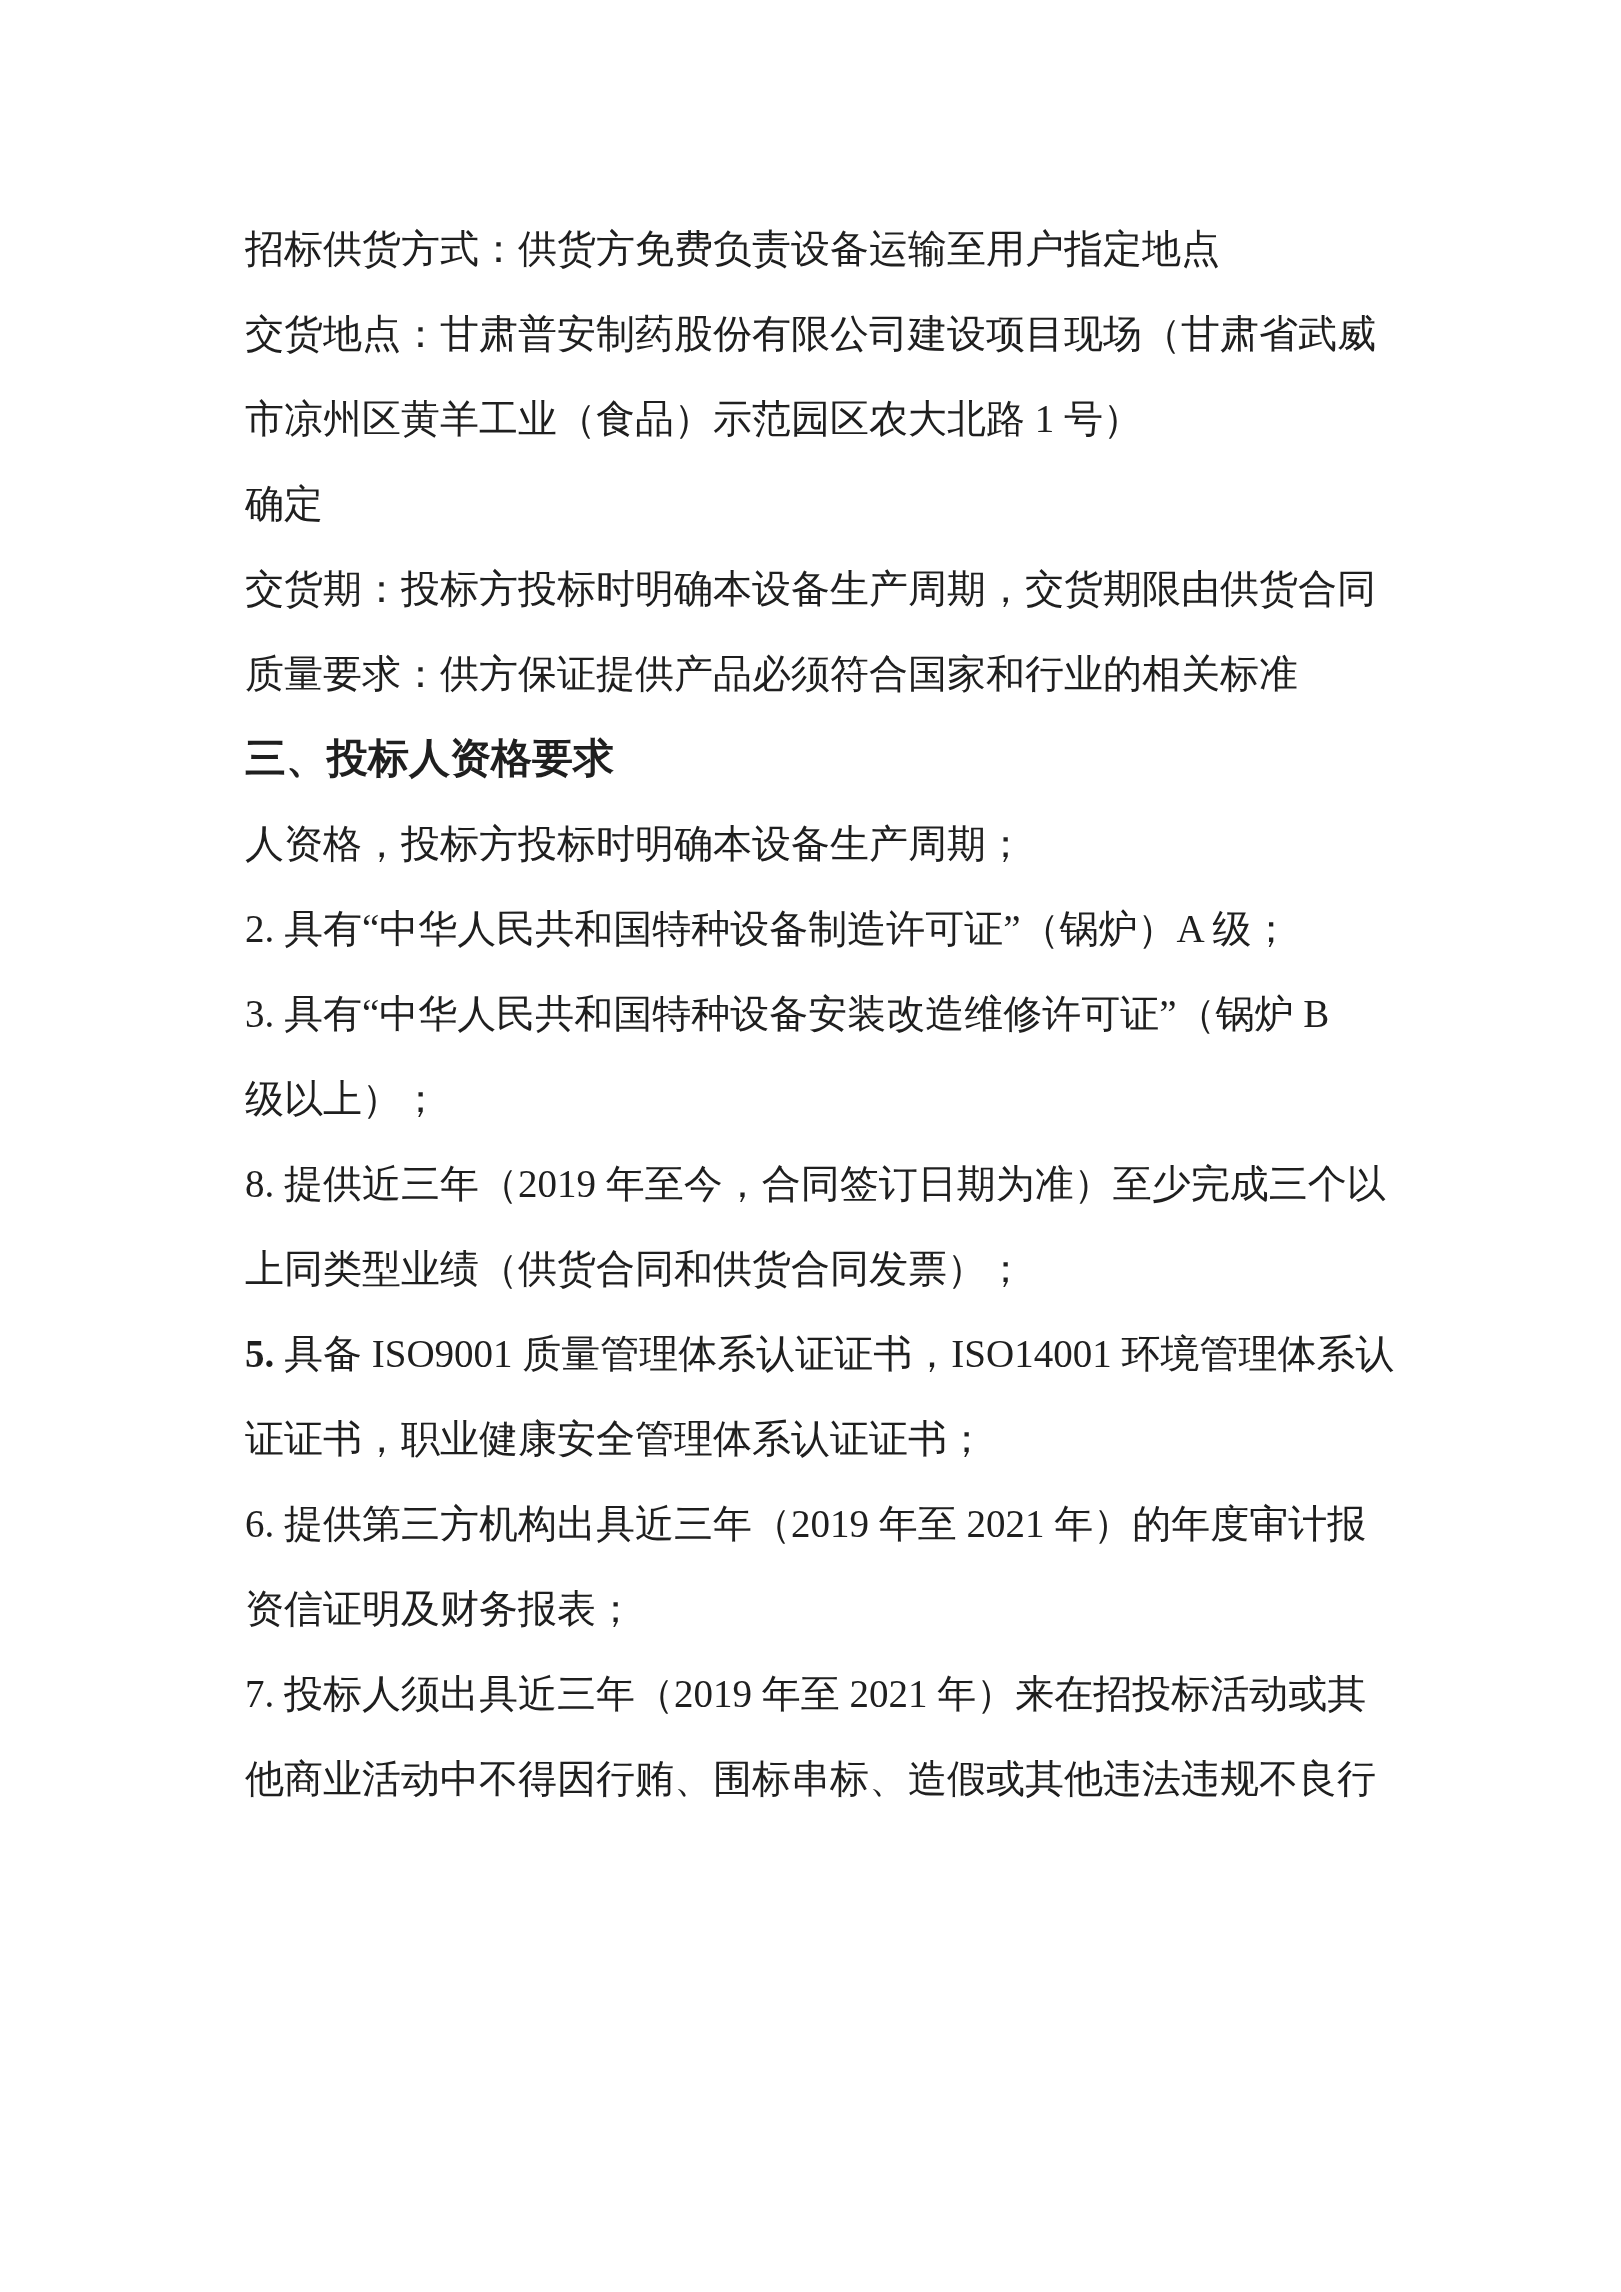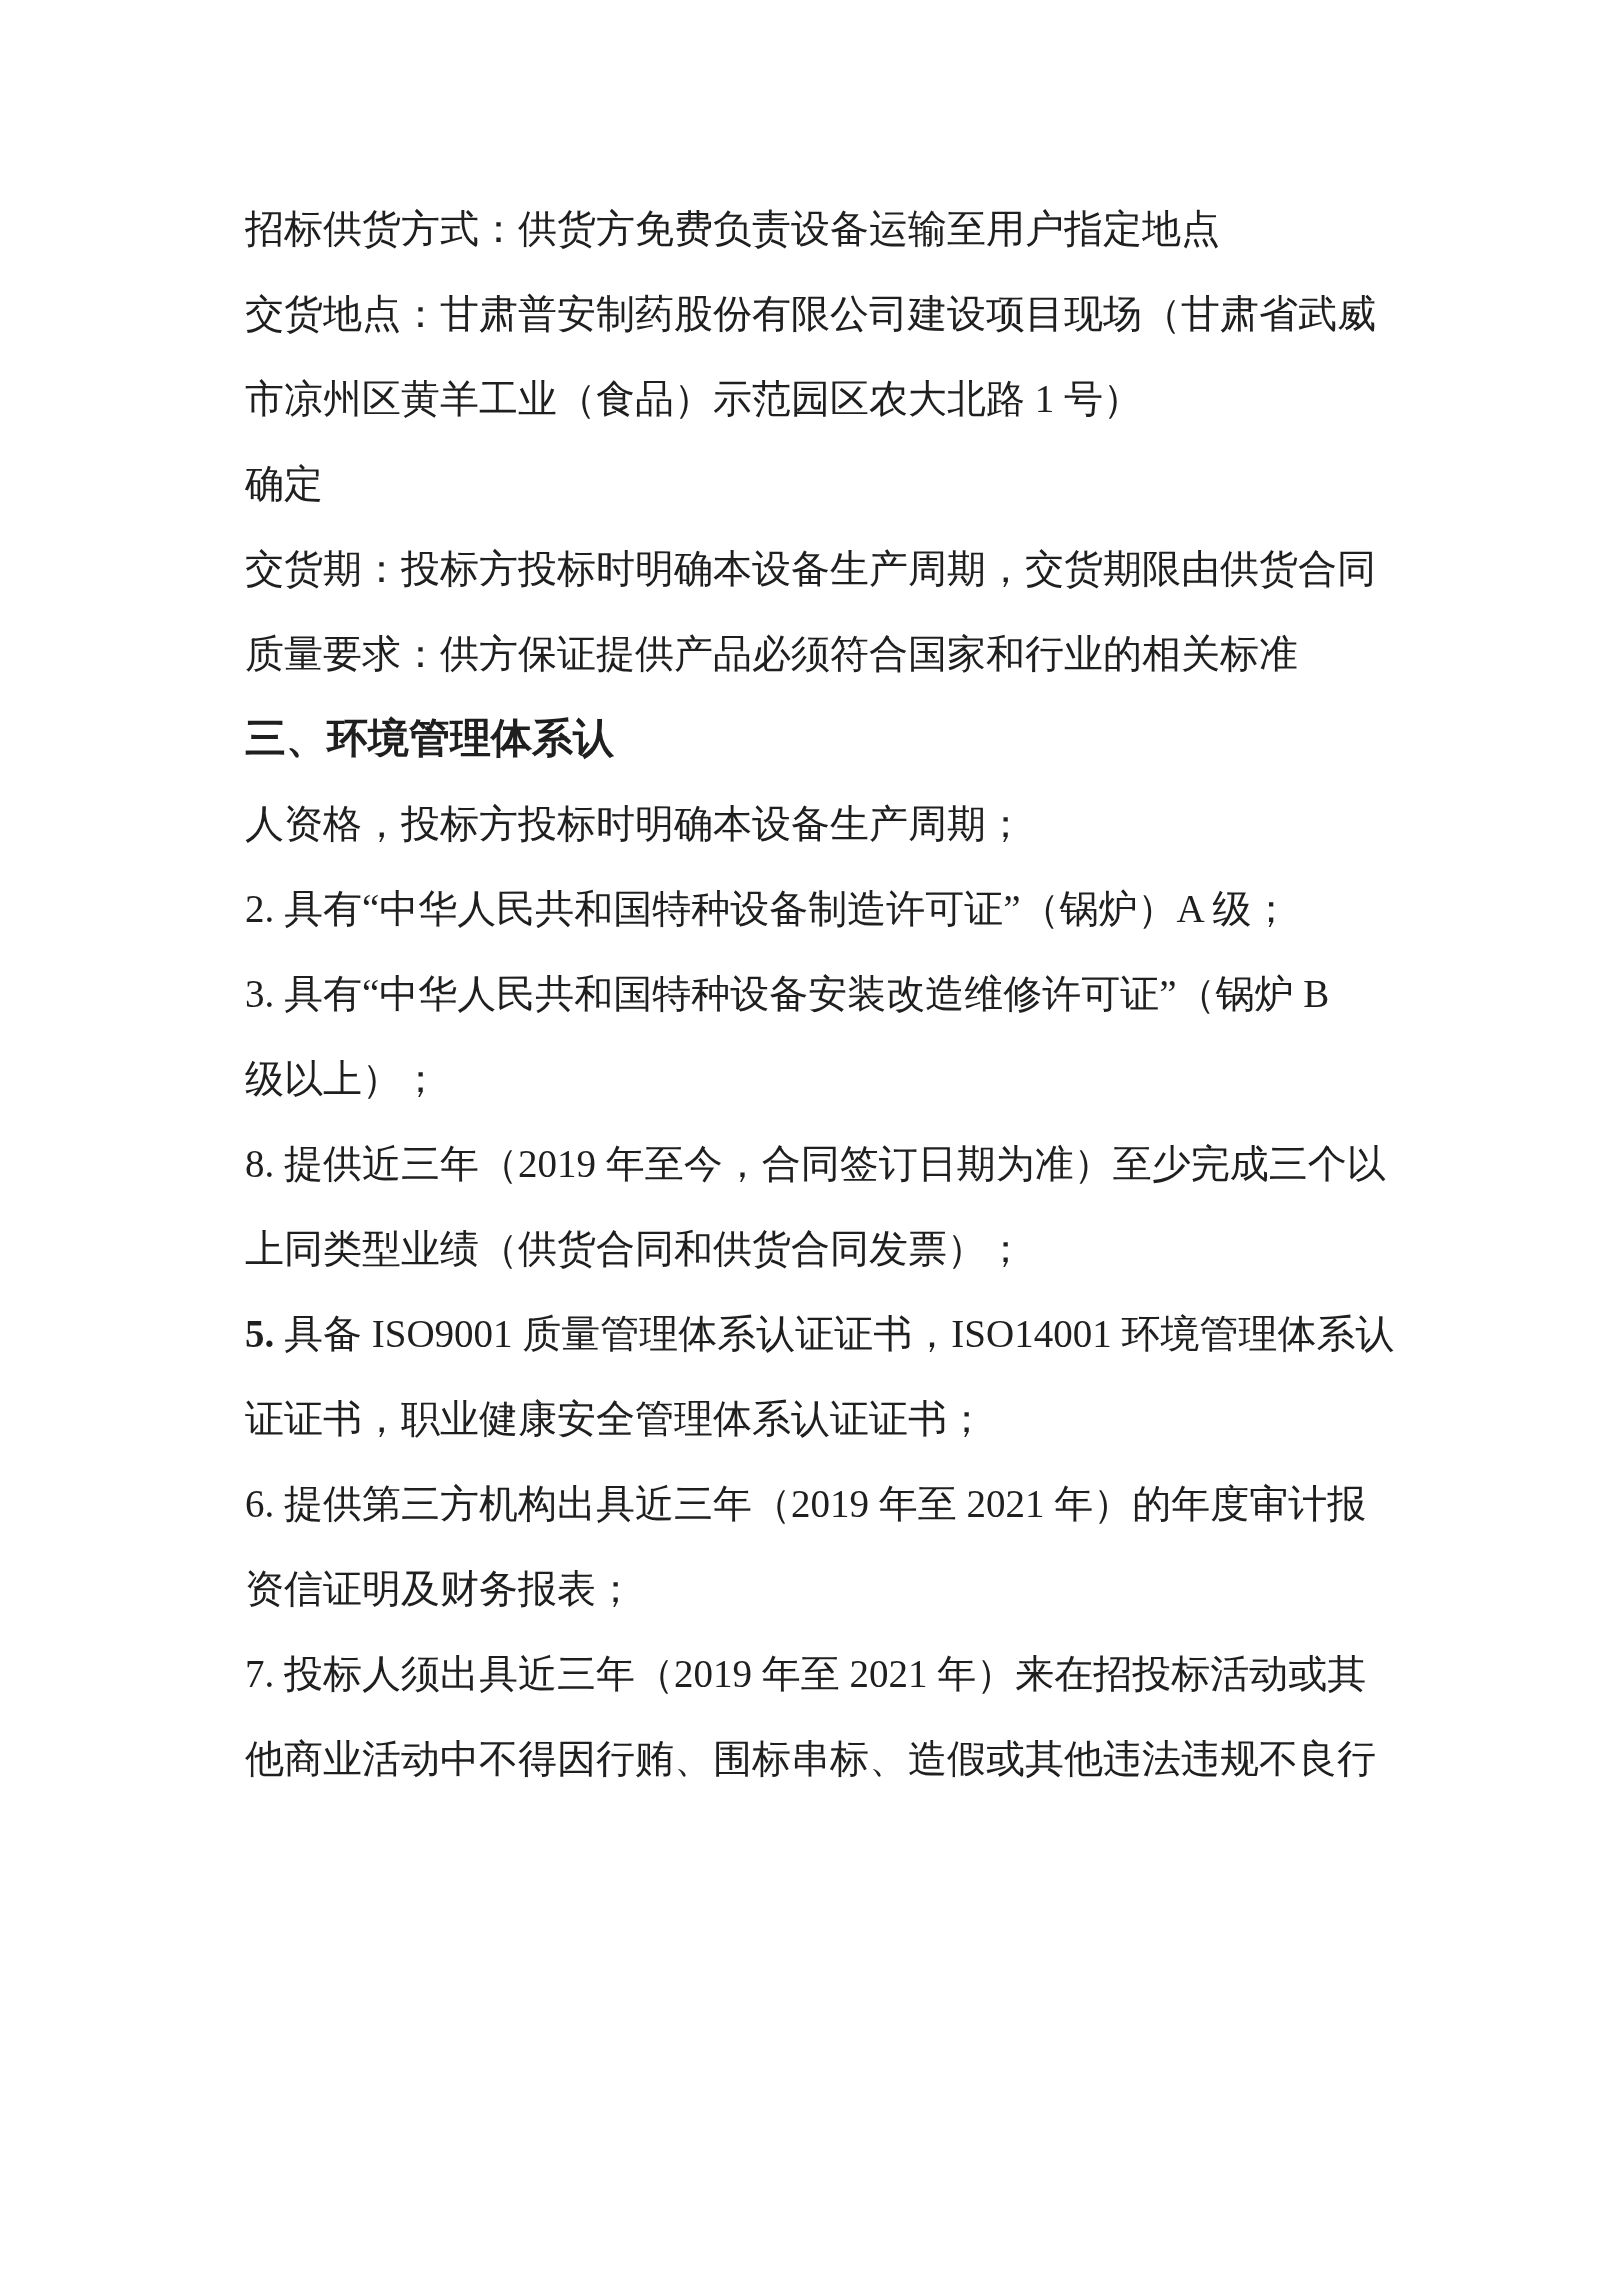--- a/index.html
+++ b/index.html
@@ -10,21 +10,21 @@
   body {
     width: 1621px;
     height: 2293px;
     position: relative;
     overflow: hidden;
     font-family: "Liberation Serif", "DejaVu Serif", serif;
   }
   .doc-page {
     position: absolute;
     left: 245px;
-    top: 186px;
+    top: 206px;
     width: 1215px;
     color: #1f1f1f;
   }
   .line {
     font-size: 39px;
     line-height: 85px;
     height: 85px;
     white-space: pre;
     letter-spacing: 0px;
     font-weight: 400;
@@ -40,21 +40,21 @@
 </head>
 <body style="background: rgb(255, 255, 255);">
 
 <div class="doc-page" style="color: rgb(31, 31, 31);">
     <div class="line">招标供货方式：供货方免费负责设备运输至用户指定地点</div>
     <div class="line">交货地点：甘肃普安制药股份有限公司建设项目现场（甘肃省武威</div>
     <div class="line">市凉州区黄羊工业（食品）示范园区农大北路 1 号）</div>
     <div class="line">确定</div>
     <div class="line">交货期：投标方投标时明确本设备生产周期，交货期限由供货合同</div>
     <div class="line">质量要求：供方保证提供产品必须符合国家和行业的相关标准</div>
-    <div class="line bold">三、环境管理体系认</div>
+    <div class="line bold">三、投标人资格要求</div>
     <div class="line">人资格，投标方投标时明确本设备生产周期；</div>
     <div class="line">2. 具有“中华人民共和国特种设备制造许可证”（锅炉）A 级；</div>
     <div class="line">3. 具有“中华人民共和国特种设备安装改造维修许可证”（锅炉 B</div>
     <div class="line">级以上）；</div>
     <div class="line">8. 提供近三年（2019 年至今，合同签订日期为准）至少完成三个以</div>
     <div class="line">上同类型业绩（供货合同和供货合同发票）；</div>
     <div class="line"><span class="bold-prefix">5.</span> 具备 ISO9001 质量管理体系认证证书，ISO14001 环境管理体系认</div>
     <div class="line">证证书，职业健康安全管理体系认证证书；</div>
     <div class="line">6. 提供第三方机构出具近三年（2019 年至 2021 年）的年度审计报</div>
     <div class="line">资信证明及财务报表；</div>

